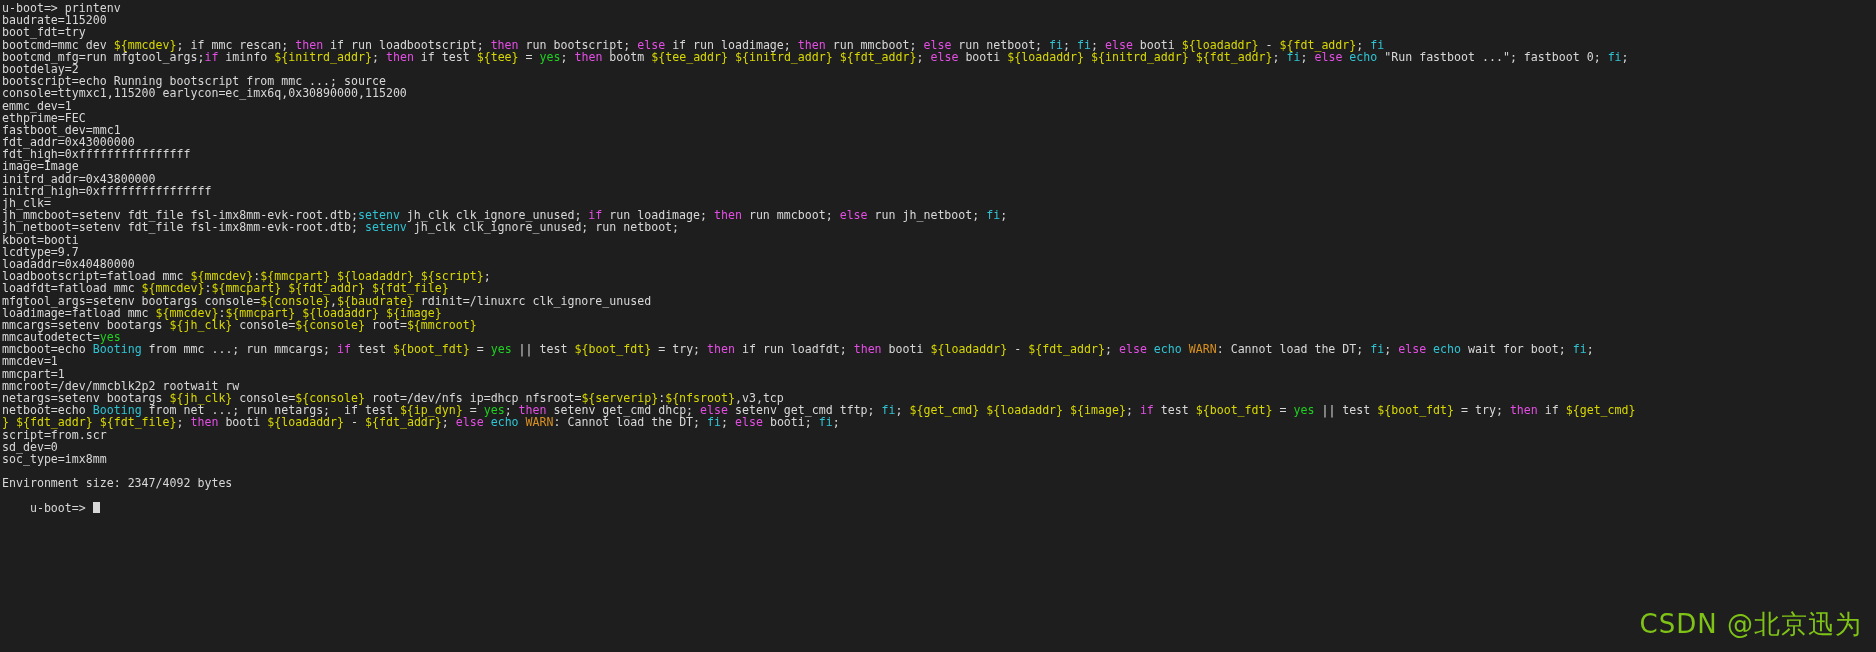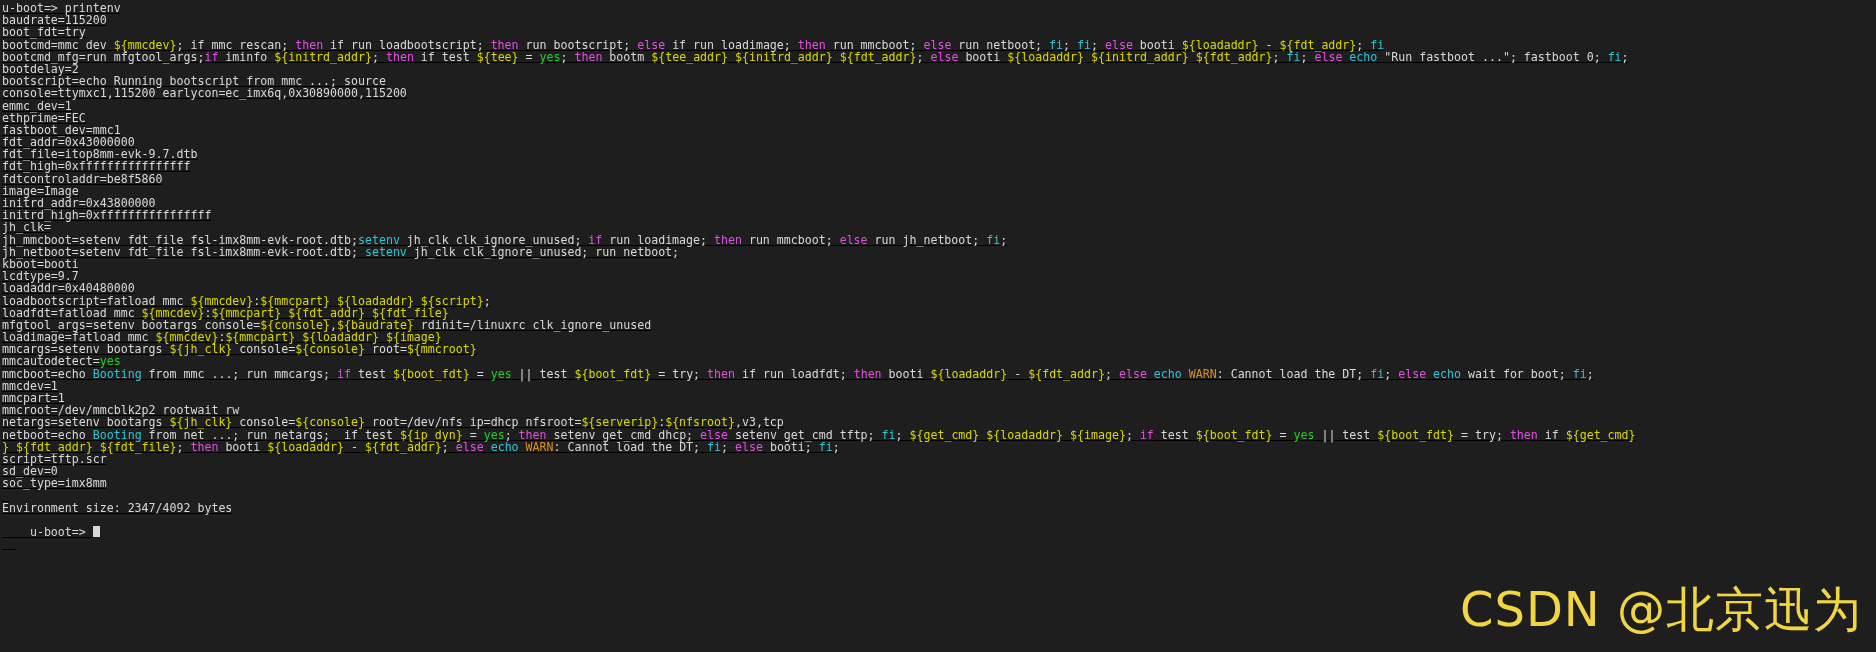--- a/index.html
+++ b/index.html
@@ -8,21 +8,20 @@
     font-family:"DejaVu Sans Mono","Liberation Mono",monospace;
     background:#1e1e1e;
   }
   #terminal{
     position:relative;
     width:1876px;height:652px;
     background:#1e1e1e;
     padding:2px 0 0 2px;
     box-sizing:border-box;
     overflow:hidden;
-    text-decoration:underline;
   }
   .line{
     font-size:11.6px;
     line-height:12.2px;
     white-space:pre;
     color:#d6d6d6;
     letter-spacing:0px;
     height:12.2px;
   }
   .blank{height:12.2px;}
@@ -36,22 +35,22 @@
   .cursor{
     display:inline-block;
     width:7px;height:11px;
     background:#d8d8d8;
     vertical-align:-1px;
   }
   #watermark{
     position:absolute;
     right:14px;bottom:10px;
     font-family:"DejaVu Sans","Liberation Sans",sans-serif;
-    font-size:48px;
-    color:#fde047;
+    font-size:26px;
+    color:#84cc16;
     opacity:.95;
     letter-spacing:1px;
     white-space:nowrap;
     pointer-events:none;
   }
 </style>
 </head>
 <body>
 
 <div id="terminal">
@@ -61,23 +60,21 @@
       <div class="line"><span class="c-def">boot_fdt=try</span></div>
       <div class="line"><span class="c-def">bootcmd=mmc dev </span><span class="c-var">${mmcdev}</span><span class="c-def">; if mmc rescan; </span><span class="c-kw">then</span><span class="c-def"> if run loadbootscript; </span><span class="c-kw">then</span><span class="c-def"> run bootscript; </span><span class="c-kw">else</span><span class="c-def"> if run loadimage; </span><span class="c-kw">then</span><span class="c-def"> run mmcboot; </span><span class="c-kw">else</span><span class="c-def"> run netboot; </span><span class="c-fi">fi</span><span class="c-def">; </span><span class="c-fi">fi</span><span class="c-def">; </span><span class="c-kw">else</span><span class="c-def"> booti </span><span class="c-var">${loadaddr}</span><span class="c-def"> - </span><span class="c-var">${fdt_addr}</span><span class="c-def">; </span><span class="c-fi">fi</span></div>
       <div class="line"><span class="c-def">bootcmd_mfg=run mfgtool_args;</span><span class="c-kw">if</span><span class="c-def"> iminfo </span><span class="c-var">${initrd_addr}</span><span class="c-def">; </span><span class="c-kw">then</span><span class="c-def"> if test </span><span class="c-var">${tee}</span><span class="c-def"> = </span><span class="c-yes">yes</span><span class="c-def">; </span><span class="c-kw">then</span><span class="c-def"> bootm </span><span class="c-var">${tee_addr}</span><span class="c-def"> </span><span class="c-var">${initrd_addr}</span><span class="c-def"> </span><span class="c-var">${fdt_addr}</span><span class="c-def">; </span><span class="c-kw">else</span><span class="c-def"> booti </span><span class="c-var">${loadaddr}</span><span class="c-def"> </span><span class="c-var">${initrd_addr}</span><span class="c-def"> </span><span class="c-var">${fdt_addr}</span><span class="c-def">; </span><span class="c-fi">fi</span><span class="c-def">; </span><span class="c-kw">else</span><span class="c-def"> </span><span class="c-fi">echo</span><span class="c-def"> "Run fastboot ..."; fastboot 0; </span><span class="c-fi">fi</span><span class="c-def">;</span></div>
       <div class="line"><span class="c-def">bootdelay=2</span></div>
       <div class="line"><span class="c-def">bootscript=echo Running bootscript from mmc ...; source</span></div>
       <div class="line"><span class="c-def">console=ttymxc1,115200 earlycon=ec_imx6q,0x30890000,115200</span></div>
       <div class="line"><span class="c-def">emmc_dev=1</span></div>
       <div class="line"><span class="c-def">ethprime=FEC</span></div>
       <div class="line"><span class="c-def">fastboot_dev=mmc1</span></div>
       <div class="line"><span class="c-def">fdt_addr=0x43000000</span></div>
-      <div class="line"><span class="c-def">fdt_file=itop8mm-evk-9.7.dtb</span></div>
       <div class="line"><span class="c-def">fdt_high=0xffffffffffffffff</span></div>
-      <div class="line"><span class="c-def">fdtcontroladdr=be8f5860</span></div>
       <div class="line"><span class="c-def">image=Image</span></div>
       <div class="line"><span class="c-def">initrd_addr=0x43800000</span></div>
       <div class="line"><span class="c-def">initrd_high=0xffffffffffffffff</span></div>
       <div class="line"><span class="c-def">jh_clk=</span></div>
       <div class="line"><span class="c-def">jh_mmcboot=setenv fdt_file fsl-imx8mm-evk-root.dtb;</span><span class="c-fi">setenv</span><span class="c-def"> jh_clk clk_ignore_unused; </span><span class="c-kw">if</span><span class="c-def"> run loadimage; </span><span class="c-kw">then</span><span class="c-def"> run mmcboot; </span><span class="c-kw">else</span><span class="c-def"> run jh_netboot; </span><span class="c-fi">fi</span><span class="c-def">;</span></div>
       <div class="line"><span class="c-def">jh_netboot=setenv fdt_file fsl-imx8mm-evk-root.dtb; </span><span class="c-fi">setenv</span><span class="c-def"> jh_clk clk_ignore_unused; run netboot;</span></div>
       <div class="line"><span class="c-def">kboot=booti</span></div>
       <div class="line"><span class="c-def">lcdtype=9.7</span></div>
       <div class="line"><span class="c-def">loadaddr=0x40480000</span></div>
       <div class="line"><span class="c-def">loadbootscript=fatload mmc </span><span class="c-var">${mmcdev}</span><span class="c-def">:</span><span class="c-var">${mmcpart}</span><span class="c-def"> </span><span class="c-var">${loadaddr}</span><span class="c-def"> </span><span class="c-var">${script}</span><span class="c-def">;</span></div>
@@ -86,21 +83,21 @@
       <div class="line"><span class="c-def">loadimage=fatload mmc </span><span class="c-var">${mmcdev}</span><span class="c-def">:</span><span class="c-var">${mmcpart}</span><span class="c-def"> </span><span class="c-var">${loadaddr}</span><span class="c-def"> </span><span class="c-var">${image}</span></div>
       <div class="line"><span class="c-def">mmcargs=setenv bootargs </span><span class="c-var">${jh_clk}</span><span class="c-def"> console=</span><span class="c-var">${console}</span><span class="c-def"> root=</span><span class="c-var">${mmcroot}</span></div>
       <div class="line"><span class="c-def">mmcautodetect=</span><span class="c-yes">yes</span></div>
       <div class="line"><span class="c-def">mmcboot=echo </span><span class="c-fi">Booting</span><span class="c-def"> from mmc ...; run mmcargs; </span><span class="c-kw">if</span><span class="c-def"> test </span><span class="c-var">${boot_fdt}</span><span class="c-def"> = </span><span class="c-yes">yes</span><span class="c-def"> || test </span><span class="c-var">${boot_fdt}</span><span class="c-def"> = try; </span><span class="c-kw">then</span><span class="c-def"> if run loadfdt; </span><span class="c-kw">then</span><span class="c-def"> booti </span><span class="c-var">${loadaddr}</span><span class="c-def"> - </span><span class="c-var">${fdt_addr}</span><span class="c-def">; </span><span class="c-kw">else</span><span class="c-def"> </span><span class="c-fi">echo</span><span class="c-def"> </span><span class="c-warn">WARN</span><span class="c-def">: Cannot load the DT; </span><span class="c-fi">fi</span><span class="c-def">; </span><span class="c-kw">else</span><span class="c-def"> </span><span class="c-fi">echo</span><span class="c-def"> wait for boot; </span><span class="c-fi">fi</span><span class="c-def">;</span></div>
       <div class="line"><span class="c-def">mmcdev=1</span></div>
       <div class="line"><span class="c-def">mmcpart=1</span></div>
       <div class="line"><span class="c-def">mmcroot=/dev/mmcblk2p2 rootwait rw</span></div>
       <div class="line"><span class="c-def">netargs=setenv bootargs </span><span class="c-var">${jh_clk}</span><span class="c-def"> console=</span><span class="c-var">${console}</span><span class="c-def"> root=/dev/nfs ip=dhcp nfsroot=</span><span class="c-var">${serverip}</span><span class="c-def">:</span><span class="c-var">${nfsroot}</span><span class="c-def">,v3,tcp</span></div>
       <div class="line"><span class="c-def">netboot=echo </span><span class="c-fi">Booting</span><span class="c-def"> from net ...; run netargs;  if test </span><span class="c-var">${ip_dyn}</span><span class="c-def"> = </span><span class="c-yes">yes</span><span class="c-def">; </span><span class="c-kw">then</span><span class="c-def"> setenv get_cmd dhcp; </span><span class="c-kw">else</span><span class="c-def"> setenv get_cmd tftp; </span><span class="c-fi">fi</span><span class="c-def">; </span><span class="c-var">${get_cmd}</span><span class="c-def"> </span><span class="c-var">${loadaddr}</span><span class="c-def"> </span><span class="c-var">${image}</span><span class="c-def">; </span><span class="c-kw">if</span><span class="c-def"> test </span><span class="c-var">${boot_fdt}</span><span class="c-def"> = </span><span class="c-yes">yes</span><span class="c-def"> || test </span><span class="c-var">${boot_fdt}</span><span class="c-def"> = try; </span><span class="c-kw">then</span><span class="c-def"> if </span><span class="c-var">${get_cmd}</span></div>
       <div class="line"><span class="c-var">} </span><span class="c-var">${fdt_addr}</span><span class="c-def"> </span><span class="c-var">${fdt_file}</span><span class="c-def">; </span><span class="c-kw">then</span><span class="c-def"> booti </span><span class="c-var">${loadaddr}</span><span class="c-def"> - </span><span class="c-var">${fdt_addr}</span><span class="c-def">; </span><span class="c-kw">else</span><span class="c-def"> </span><span class="c-fi">echo</span><span class="c-def"> </span><span class="c-warn">WARN</span><span class="c-def">: Cannot load the DT; </span><span class="c-fi">fi</span><span class="c-def">; </span><span class="c-kw">else</span><span class="c-def"> booti; </span><span class="c-fi">fi</span><span class="c-def">;</span></div>
-      <div class="line"><span class="c-def">script=tftp.scr</span></div>
+      <div class="line"><span class="c-def">script=from.scr</span></div>
       <div class="line"><span class="c-def">sd_dev=0</span></div>
       <div class="line"><span class="c-def">soc_type=imx8mm</span></div>
       <div class="line blank">&nbsp;</div>
       <div class="line"><span class="c-def">Environment size: 2347/4092 bytes</span></div>
     </div>
   <div class="line">
     <span>u-boot=&gt; </span><span class="cursor"></span>
   </div>
   <div id="watermark">CSDN @北京迅为</div>
 </div>

